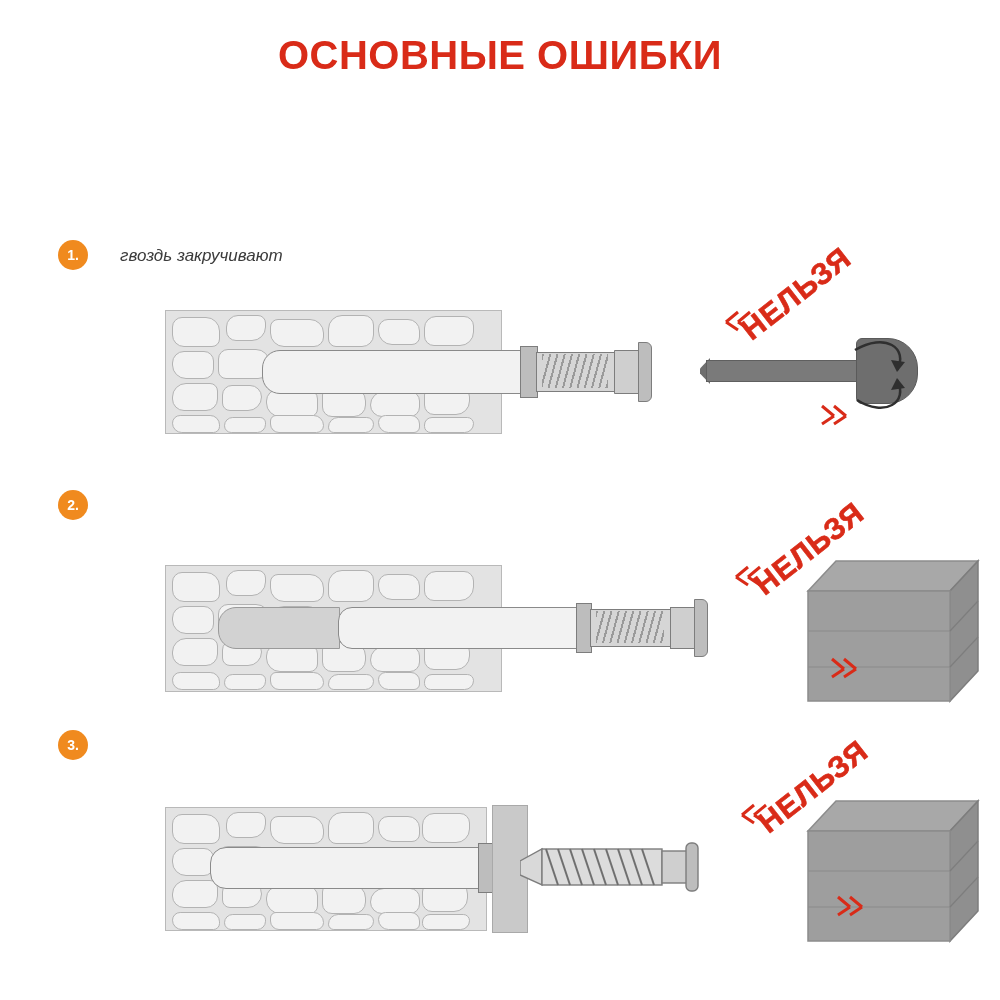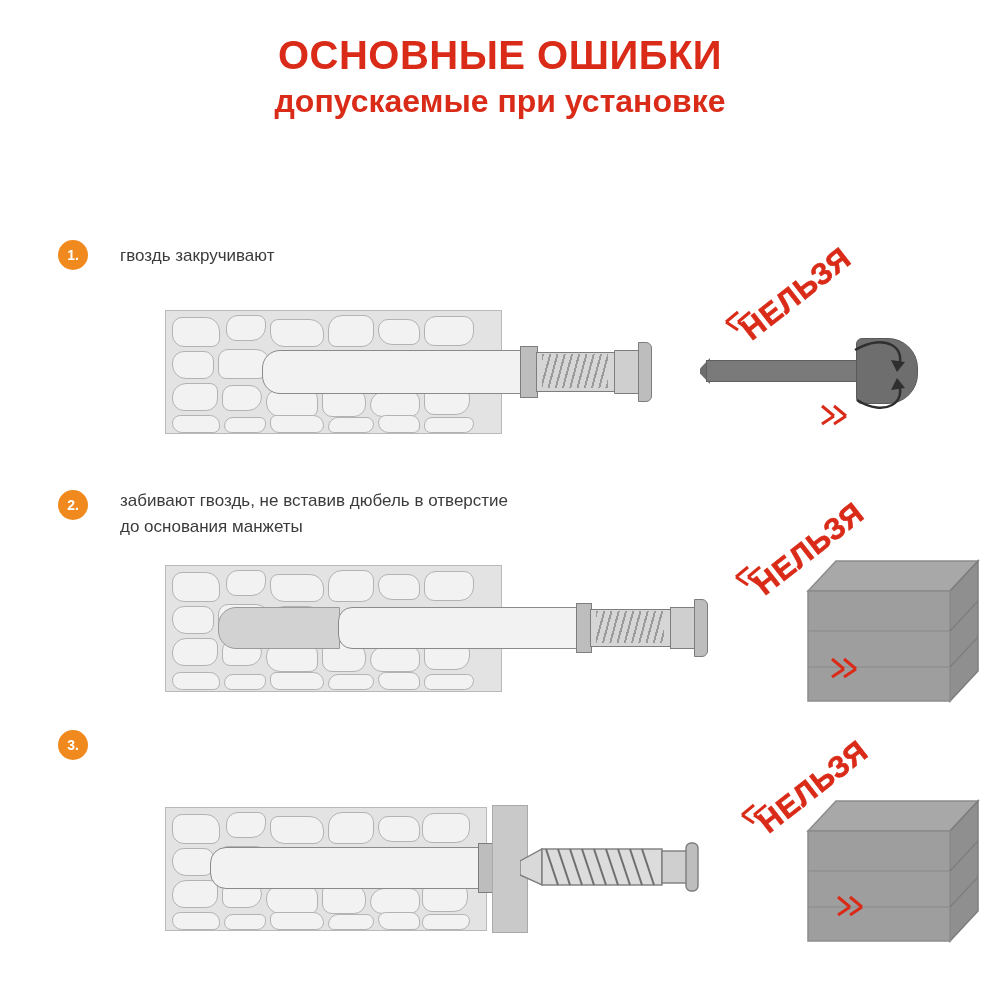--- a/index.html
+++ b/index.html
@@ -125,26 +125,25 @@
     background: #ffffff;
   }
 </style>
 </head>
 <body>
 
 <div class="page">
 
   <div class="header">
     <div class="title-1">ОСНОВНЫЕ ОШИБКИ</div>
-    <div class="title-2">допускаемые при установке</div>
   </div>
 
   <div class="step" style="top:240px;height:200px;">
     <div class="step-num" style="top:0;">1.</div>
-    <div class="step-text" style="top:3px;">гвоздь закручивают</div>
+    <div class="step-text" style="top:3px;font-style:italic;">гвоздь закручивают</div>
   </div>
 
   <div class="fig" style="top:300px;left:0;width:1000px;height:140px;">
 
     <div class="wall" style="left:165px;top:10px;width:335px;height:122px;">
       <div class="stone" style="left:6px;top:6px;width:46px;height:28px;border-radius:10px 14px 8px 12px;"></div>
       <div class="stone" style="left:60px;top:4px;width:38px;height:24px;border-radius:12px 8px 14px 10px;"></div>
       <div class="stone" style="left:104px;top:8px;width:52px;height:26px;border-radius:8px 14px 10px 14px;"></div>
       <div class="stone" style="left:162px;top:4px;width:44px;height:30px;border-radius:14px 10px 12px 8px;"></div>
       <div class="stone" style="left:212px;top:8px;width:40px;height:24px;border-radius:10px 12px 8px 14px;"></div>
@@ -192,22 +191,20 @@
       <path d="M16 16 L28 6 M16 16 L28 24" stroke="#d92b18" stroke-width="3" fill="none"></path>
     </svg>
     <svg style="position:absolute;left:812px;top:100px;width:38px;height:30px;" viewBox="0 0 38 30">
       <path d="M34 16 L22 6 M34 16 L22 24" stroke="#d92b18" stroke-width="3" fill="none"></path>
       <path d="M22 16 L10 6 M22 16 L10 24" stroke="#d92b18" stroke-width="3" fill="none"></path>
     </svg>
   </div>
 
   <div class="step" style="top:490px;height:60px;">
     <div class="step-num" style="top:0;">2.</div>
-    <div class="step-text" style="top:-2px;">забивают гвоздь, не вставив дюбель в отверстие
-до основания манжеты</div>
   </div>
 
   <div class="fig" style="top:555px;left:0;width:1000px;height:150px;">
     <div class="wall" style="left:165px;top:10px;width:335px;height:125px;">
       <div class="stone" style="left:6px;top:6px;width:46px;height:28px;border-radius:10px 14px 8px 12px;"></div>
       <div class="stone" style="left:60px;top:4px;width:38px;height:24px;border-radius:12px 8px 14px 10px;"></div>
       <div class="stone" style="left:104px;top:8px;width:52px;height:26px;border-radius:8px 14px 10px 14px;"></div>
       <div class="stone" style="left:162px;top:4px;width:44px;height:30px;border-radius:14px 10px 12px 8px;"></div>
       <div class="stone" style="left:212px;top:8px;width:40px;height:24px;border-radius:10px 12px 8px 14px;"></div>
       <div class="stone" style="left:258px;top:5px;width:48px;height:28px;border-radius:12px 10px 14px 10px;"></div>

